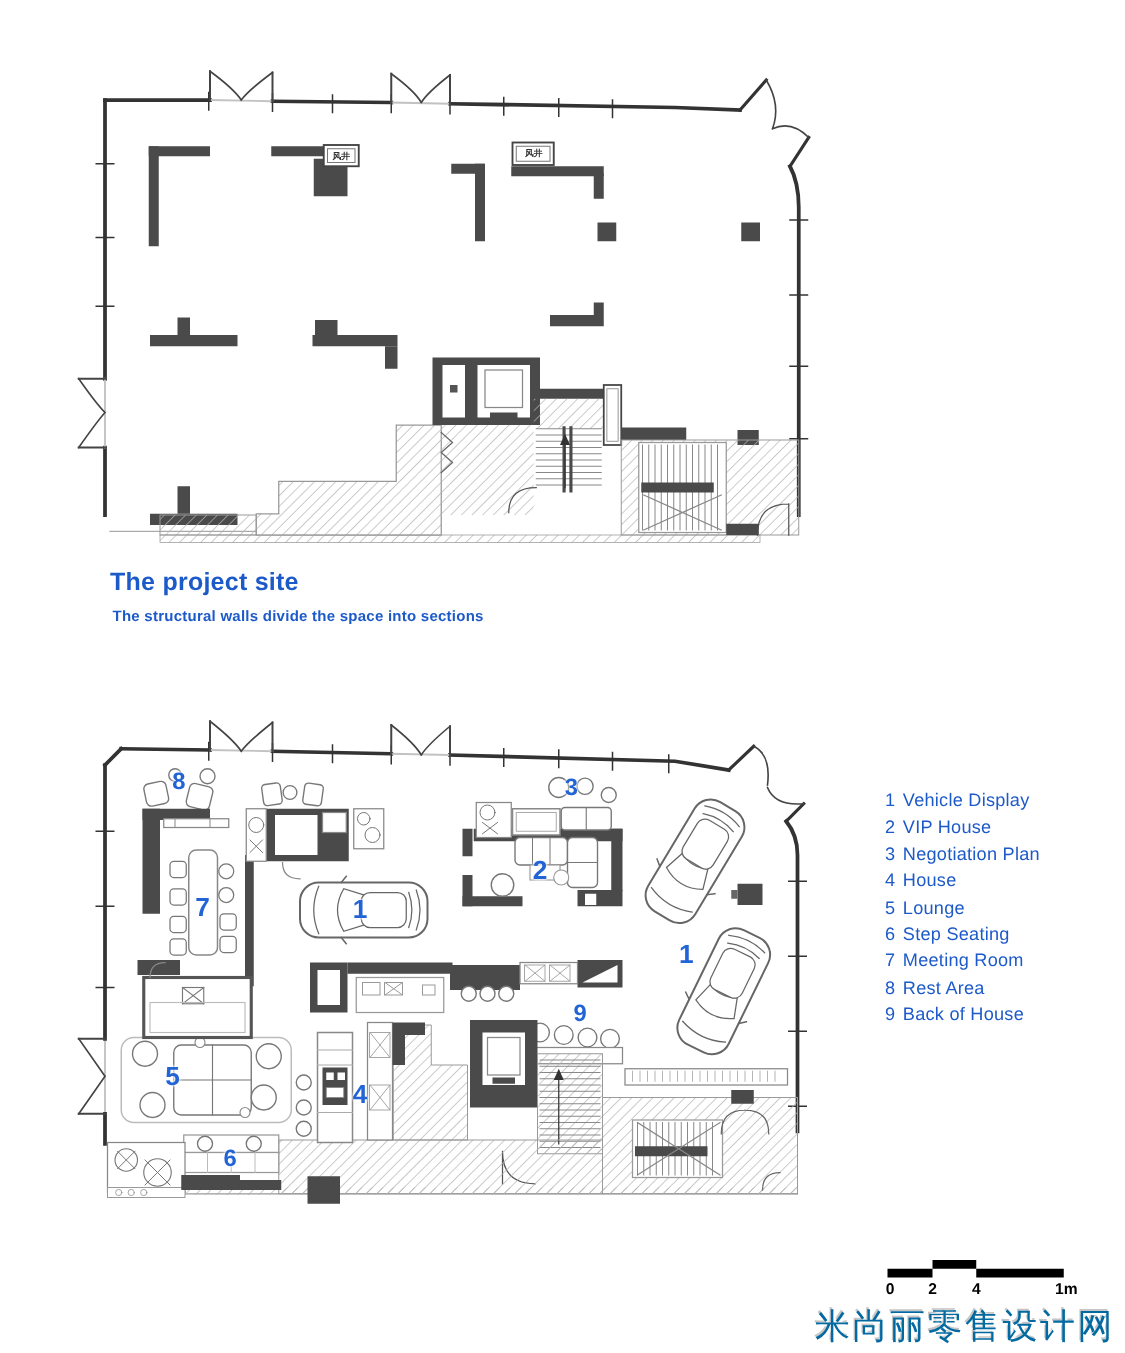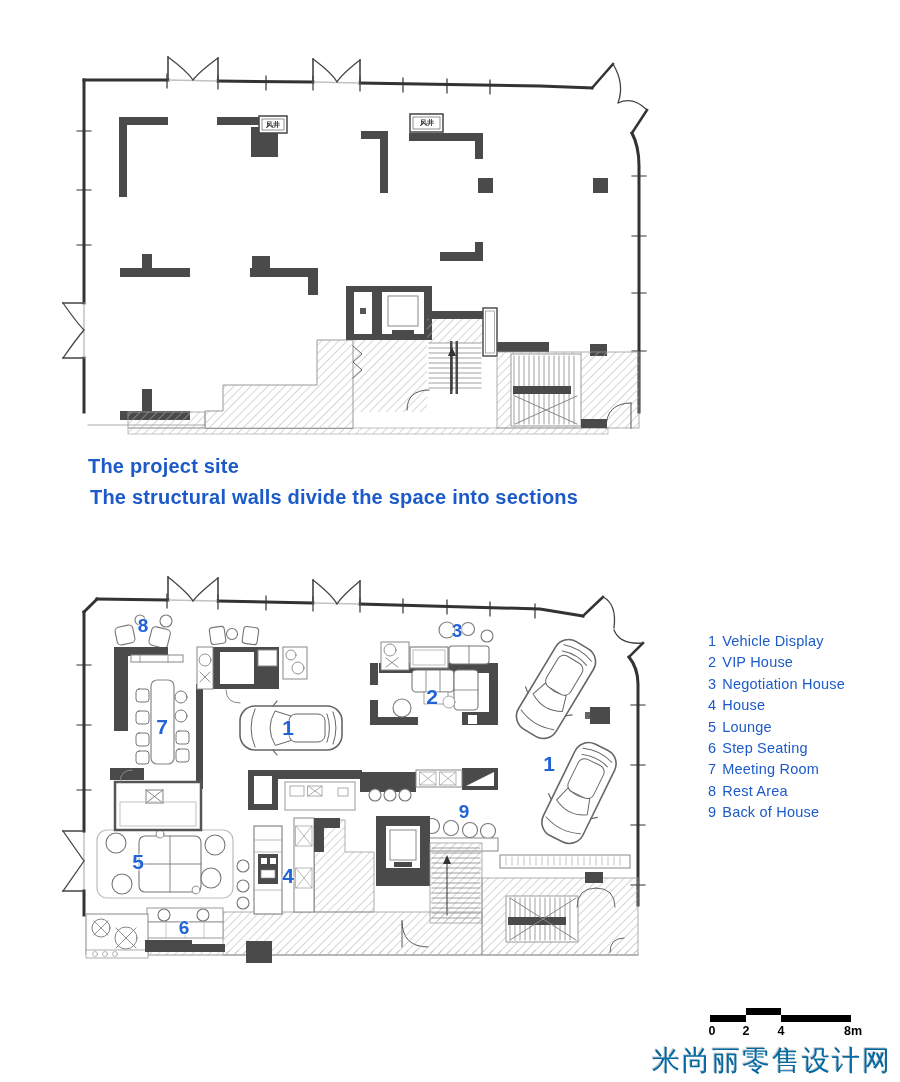--- a/index.html
+++ b/index.html
@@ -7,21 +7,21 @@
     --num-blue:#2264d6;
     --wall:#4a4a4a;
     --line:#333333;
   }
   html,body{margin:0;padding:0;background:#fff;}
   .canvas{position:relative;width:900px;height:1082px;background:#fff;overflow:hidden;
           font-family:"Liberation Sans",sans-serif;}
   .plan-svg{position:absolute;left:0;top:0;}
   .overlay{position:absolute;white-space:nowrap;}
   .title-main{font-size:20px;font-weight:700;color:var(--blue);letter-spacing:.2px;}
-  .title-sub{font-size:20px;font-weight:700;color:var(--blue);letter-spacing:.2px;}
+  .title-sub{font-size:12px;font-weight:700;color:var(--blue);letter-spacing:.2px;}
   .room-num{position:absolute;transform:translate(-50%,-50%);font-size:21px;font-weight:700;
             color:var(--num-blue);text-shadow:0 0 3px #fff,0 0 3px #fff;}
   .shaft-label{position:absolute;transform:translate(-50%,-50%);font-size:7px;font-weight:700;
                color:#333;letter-spacing:0;}
   .legend{position:absolute;left:708px;top:631px;}
   .legend-row{font-size:14.5px;font-weight:400;color:var(--blue);line-height:21.4px;letter-spacing:.2px;}
   .legend-row .num{display:inline-block;margin-right:6px;}
   .scalebar{position:absolute;left:710px;top:1008px;width:150px;height:34px;}
   .scalebar .seg{position:absolute;background:#000;height:7px;}
   .scalebar .lab{position:absolute;top:16px;font-size:12.5px;font-weight:700;color:#000;
@@ -387,34 +387,34 @@
 <span class="room-num" style="left:432px;top:697px;">2</span>
 <span class="room-num" style="left:549px;top:764px;">1</span>
 <span class="room-num" style="left:464px;top:812px;font-size:19px;">9</span>
 <span class="room-num" style="left:138px;top:862px;">5</span>
 <span class="room-num" style="left:288px;top:876px;">4</span>
 <span class="room-num" style="left:184px;top:928px;font-size:19px;">6</span>
 
 <div class="legend">
   <div class="legend-row"><span class="num">1</span><span>Vehicle Display</span></div>
   <div class="legend-row"><span class="num">2</span><span>VIP House</span></div>
-  <div class="legend-row"><span class="num">3</span><span>Negotiation House</span></div>
+  <div class="legend-row"><span class="num">3</span><span>Negotiation Plan</span></div>
   <div class="legend-row"><span class="num">4</span><span>House</span></div>
   <div class="legend-row"><span class="num">5</span><span>Lounge</span></div>
   <div class="legend-row"><span class="num">6</span><span>Step Seating</span></div>
   <div class="legend-row"><span class="num">7</span><span>Meeting Room</span></div>
   <div class="legend-row"><span class="num">8</span><span>Rest Area</span></div>
   <div class="legend-row"><span class="num">9</span><span>Back of House</span></div>
 </div>
 
 <div class="scalebar">
   <div class="seg" style="left:0;top:7px;width:36px;"></div>
   <div class="seg" style="left:36px;top:0;width:35px;"></div>
   <div class="seg" style="left:71px;top:7px;width:70px;"></div>
   <span class="lab" style="left:2px;">0</span>
   <span class="lab" style="left:36px;">2</span>
   <span class="lab" style="left:71px;">4</span>
-  <span class="lab" style="left:143px;">8m</span>
+  <span class="lab" style="left:143px;">1m</span>
 </div>
 
 <div class="watermark">米尚丽零售设计网</div>
 
 </div>
 
 </body></html>

